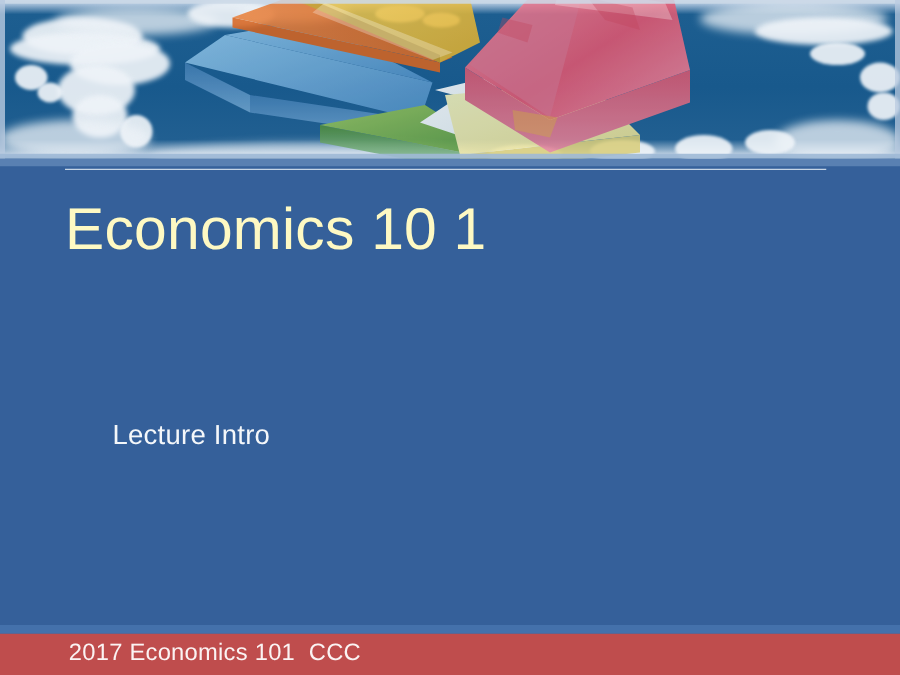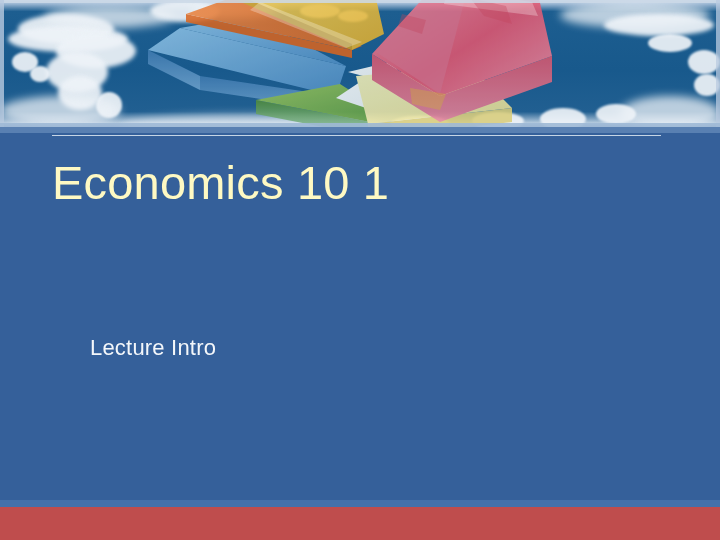--- a/index.html
+++ b/index.html
@@ -288,14 +288,15 @@
 
   <div id="title-block">
     <div id="slide-title">Economics 10 1</div>
   </div>
 
   <div id="slide-body-text">Lecture Intro</div>
 
   <div id="footer-accent-bar"></div>
   <div id="footer-bar">
   </div>
+  <div id="footer-text">2017 Economics 101  CCC</div>
 
 </div>
 
 </body></html>

